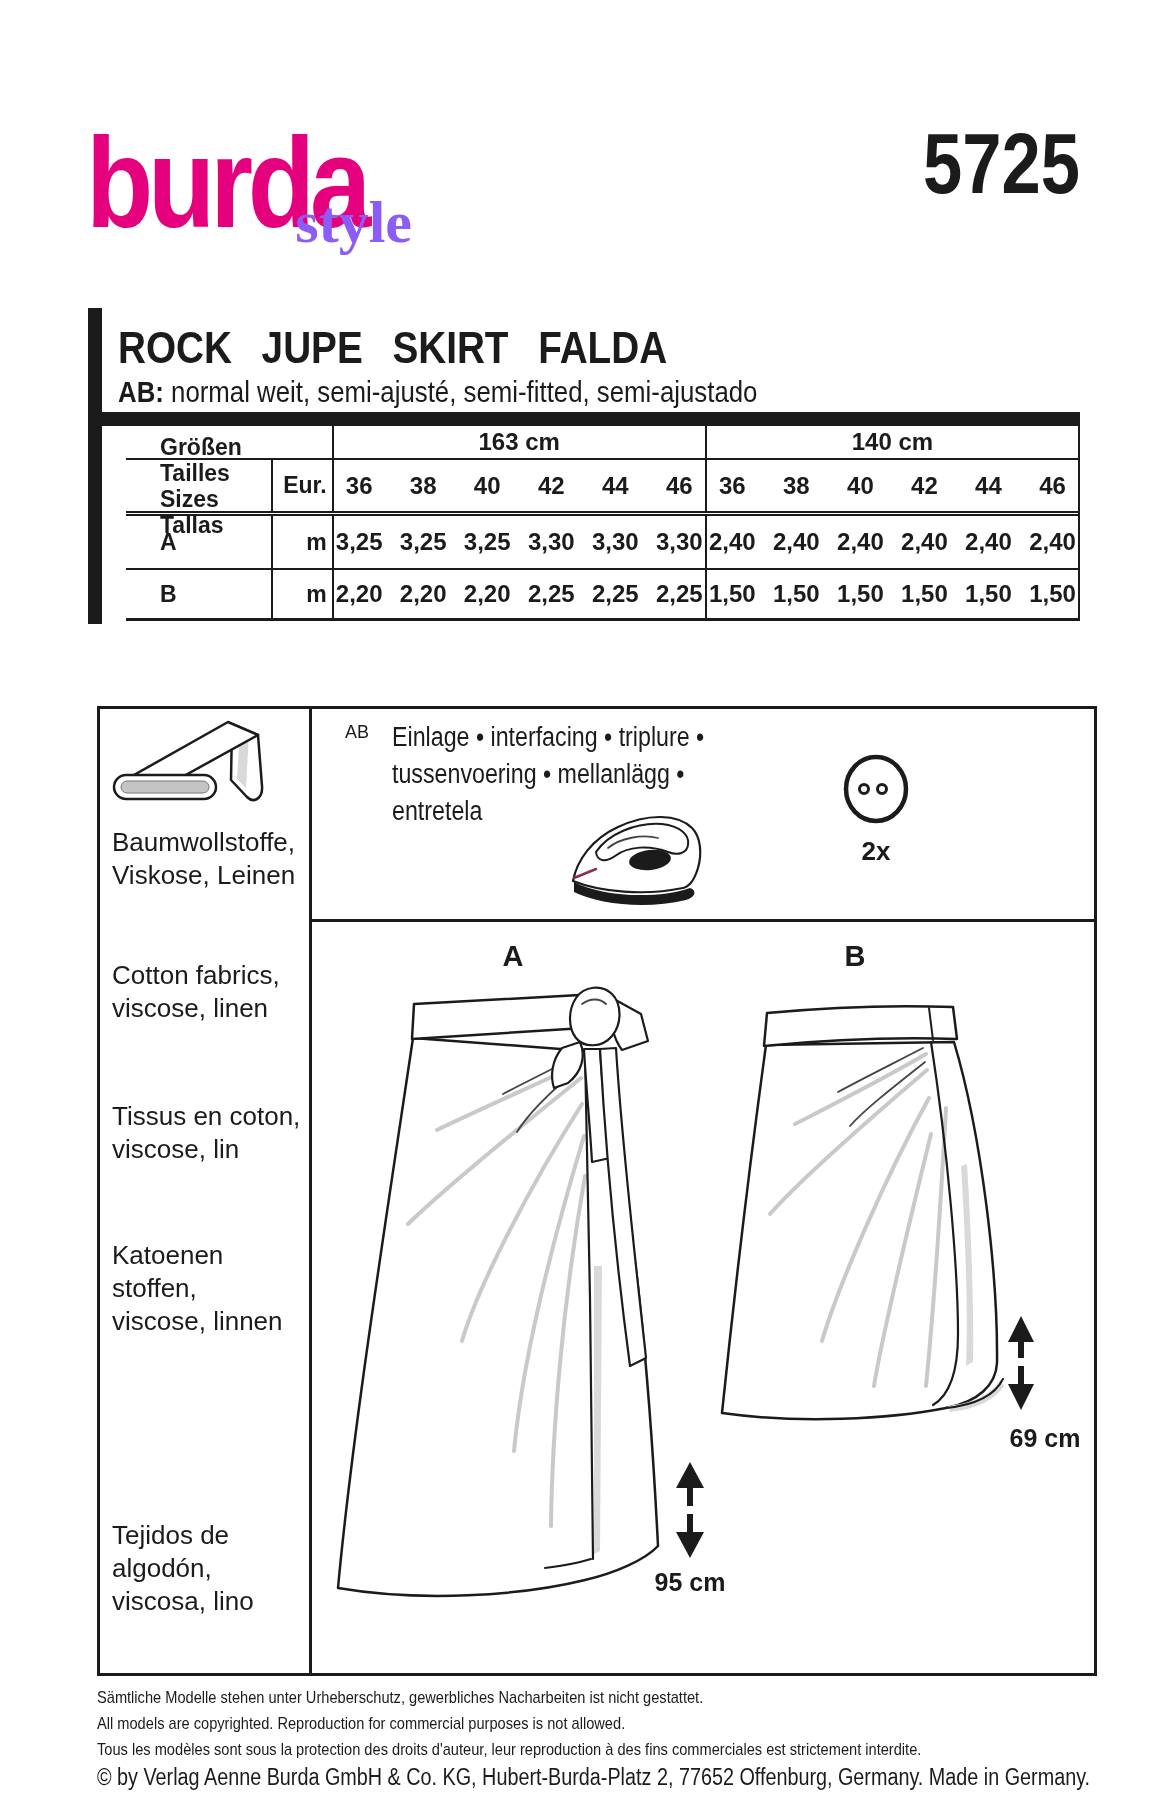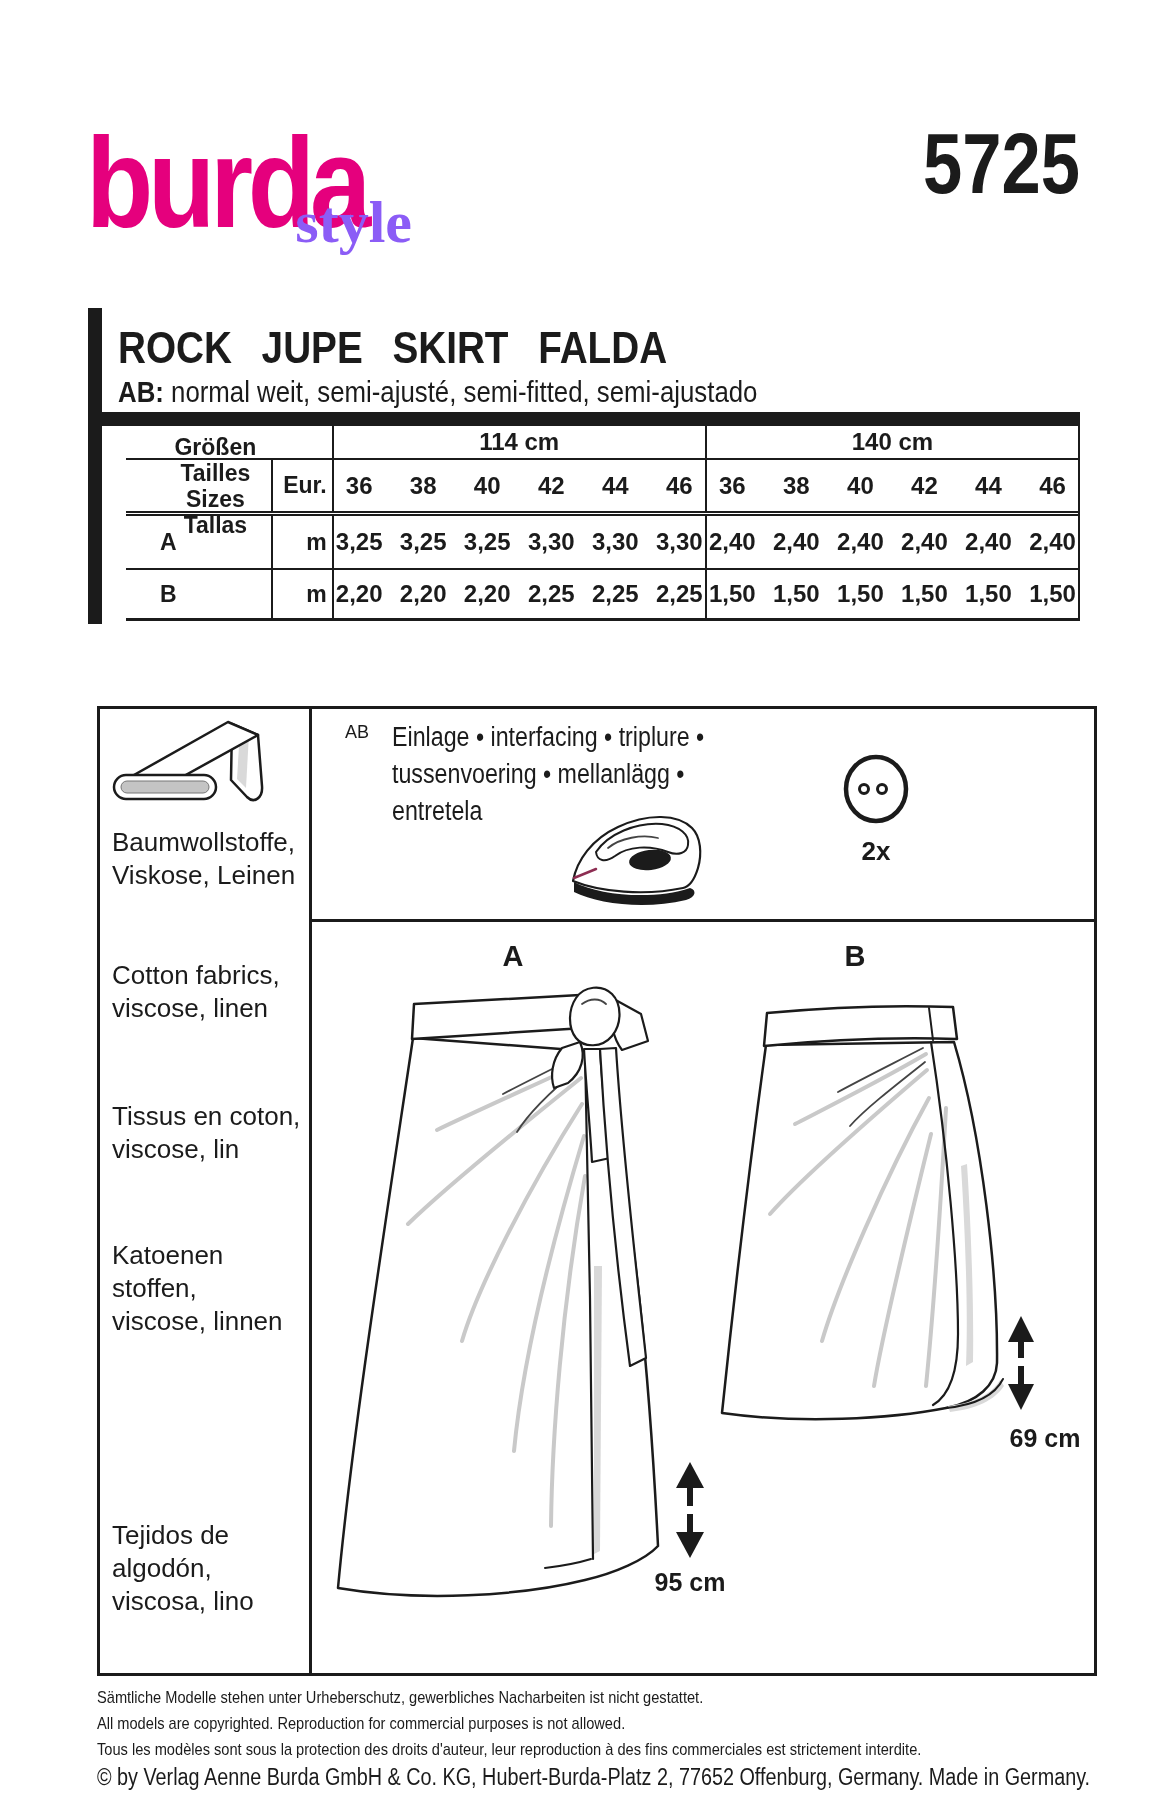--- a/index.html
+++ b/index.html
@@ -34,21 +34,21 @@
   .t-row.rb{height:48px;}
   .cell{box-sizing:border-box;display:flex;align-items:center;}
   .c-spacer{width:208px;border-right:2px solid #1b1b1b;}
   .c-label{width:147px;border-right:2px solid #1b1b1b;padding-left:34px;font-size:23px;line-height:26px;}
   .c-eur{width:61px;border-right:2px solid #1b1b1b;justify-content:flex-end;padding-right:5px;font-size:23px;}
   .c-g114{width:374px;border-right:2px solid #1b1b1b;}
   .c-g140{width:372px;}
   .c-center{justify-content:center;}
   .vgroup{display:flex;width:100%;gap:13px;}
   .vgroup span{flex:1;text-align:center;}
-  .lbl2{word-spacing:9px;text-align:center;}
+  .lbl2{word-spacing:9px;}
 
   
   .main-box{left:97px;top:670px;width:1000px;height:970px;border:3px solid #1b1b1b;box-sizing:border-box;}
   .v-divider{left:309px;top:670px;width:3px;height:970px;background:#1b1b1b;}
   .h-divider{left:309px;top:883px;width:788px;height:3px;background:#1b1b1b;}
 
   .fabric-item{left:112px;width:195px;font-size:26px;line-height:33px;}
   .interf-ab{left:345px;top:686px;font-size:18px;font-weight:normal;}
   .interf-line{left:392px;font-size:27px;}
   .button-count{left:846px;top:800px;width:60px;text-align:center;font-size:26px;font-weight:bold;}
@@ -79,21 +79,21 @@
   <div class="abs left-bar"></div>
   <div class="abs main-title condensed">ROCK JUPE SKIRT FALDA</div>
   <div class="abs subtitle condensed">
     <b>AB:</b><span> normal weit, semi-ajusté, semi-fitted, semi-ajustado</span>
   </div>
 
   <div class="abs t-topbar"></div>
   <div class="abs size-table">
     <div class="t-row h1">
       <div class="cell c-spacer"></div>
-      <div class="cell c-g114 c-center">114 cm</div>
+      <div class="cell c-g114 c-center">163 cm</div>
       <div class="cell c-g140 c-center">140 cm</div>
     </div>
     <div class="t-row h2">
       <div class="cell c-label">
         <div class="lbl2">
             <div>Größen Tailles</div>
         <div>Sizes Tallas</div>
           </div>
       </div>
       <div class="cell c-eur">Eur.</div>

